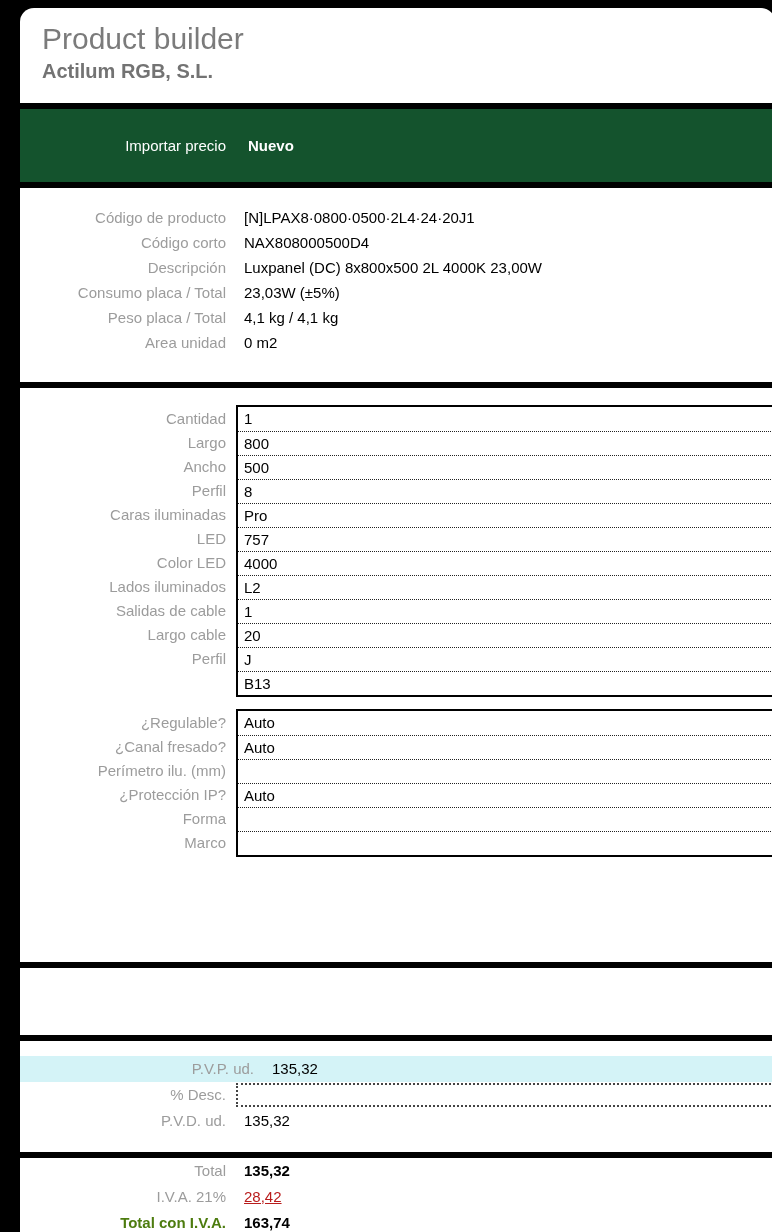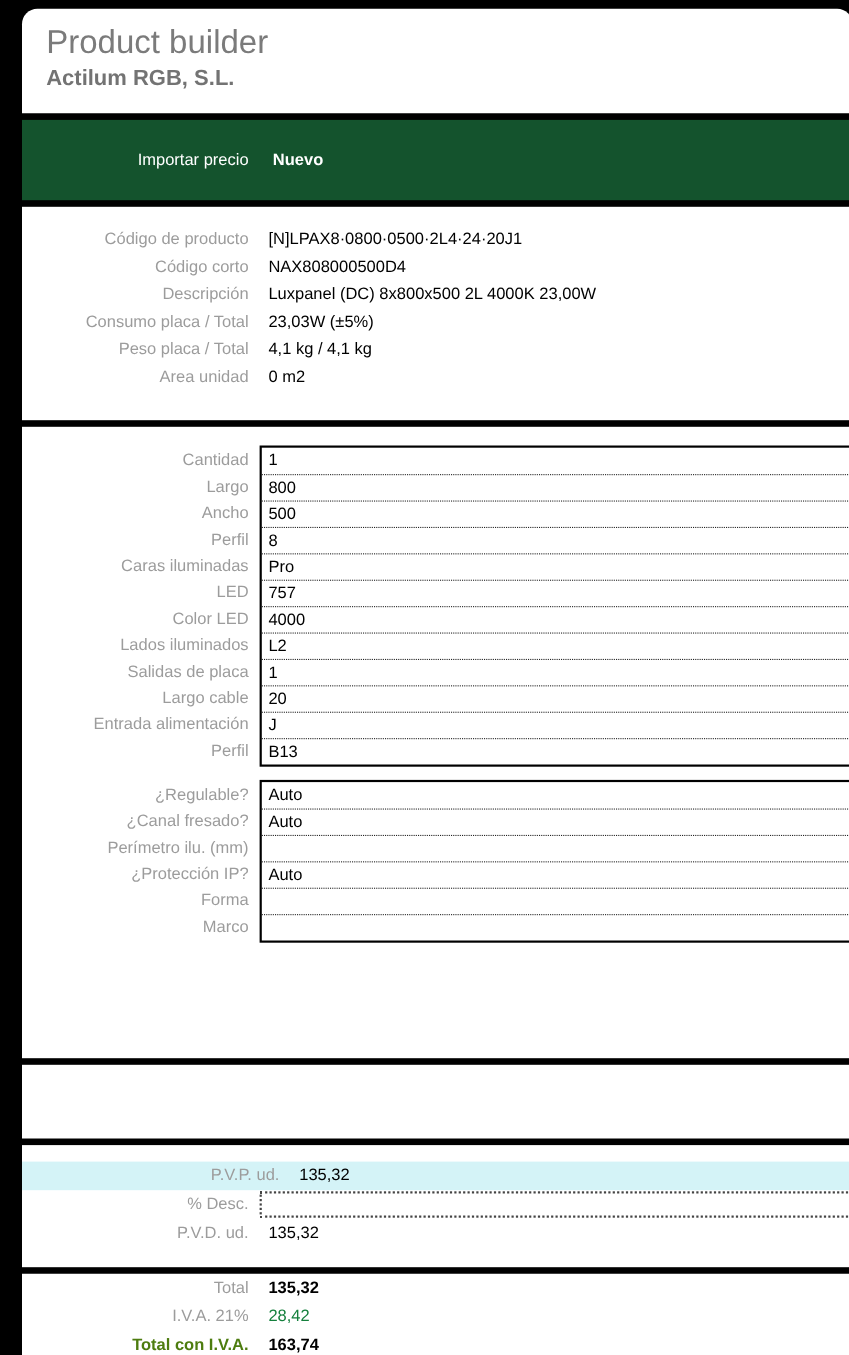--- a/index.html
+++ b/index.html
@@ -137,21 +137,21 @@
     cursor:text;
   }
   
   .sec-totals{
     height:147px;
     border-radius:0 0 14px 14px;
     margin-bottom:0;
   }
   .total-row{height:26px;line-height:26px;}
   .bold-black{font-weight:bold;color:#000;}
-  .gray-val{color:#15803d;}
+  .gray-val{color:#b91c1c;text-decoration:underline;}
   .bold-gray{font-weight:bold;color:#4d7c0f;}
   .footer-rule{
     height:4px;
     background:#000;
     margin:15px 5px 0 8px;
   }
   .footer-status{
     height:23px;
     line-height:23px;
     padding-left:18px;
@@ -207,23 +207,22 @@
     <div class="form-block">
       <div class="form-labels">
         <div class="flabel">Cantidad</div>
         <div class="flabel">Largo</div>
         <div class="flabel">Ancho</div>
         <div class="flabel">Perfil</div>
         <div class="flabel">Caras iluminadas</div>
         <div class="flabel">LED</div>
         <div class="flabel">Color LED</div>
         <div class="flabel">Lados iluminados</div>
-        <div class="flabel">Salidas de placa</div>
+        <div class="flabel">Salidas de cable</div>
         <div class="flabel">Largo cable</div>
-        <div class="flabel">Entrada alimentación</div>
         <div class="flabel">Perfil</div>
       </div>
       <div class="form-box">
         <div class="form-cell">1</div>
         <div class="form-cell">800</div>
         <div class="form-cell">500</div>
         <div class="form-cell">8</div>
         <div class="form-cell">Pro</div>
         <div class="form-cell">757</div>
         <div class="form-cell">4000</div>

